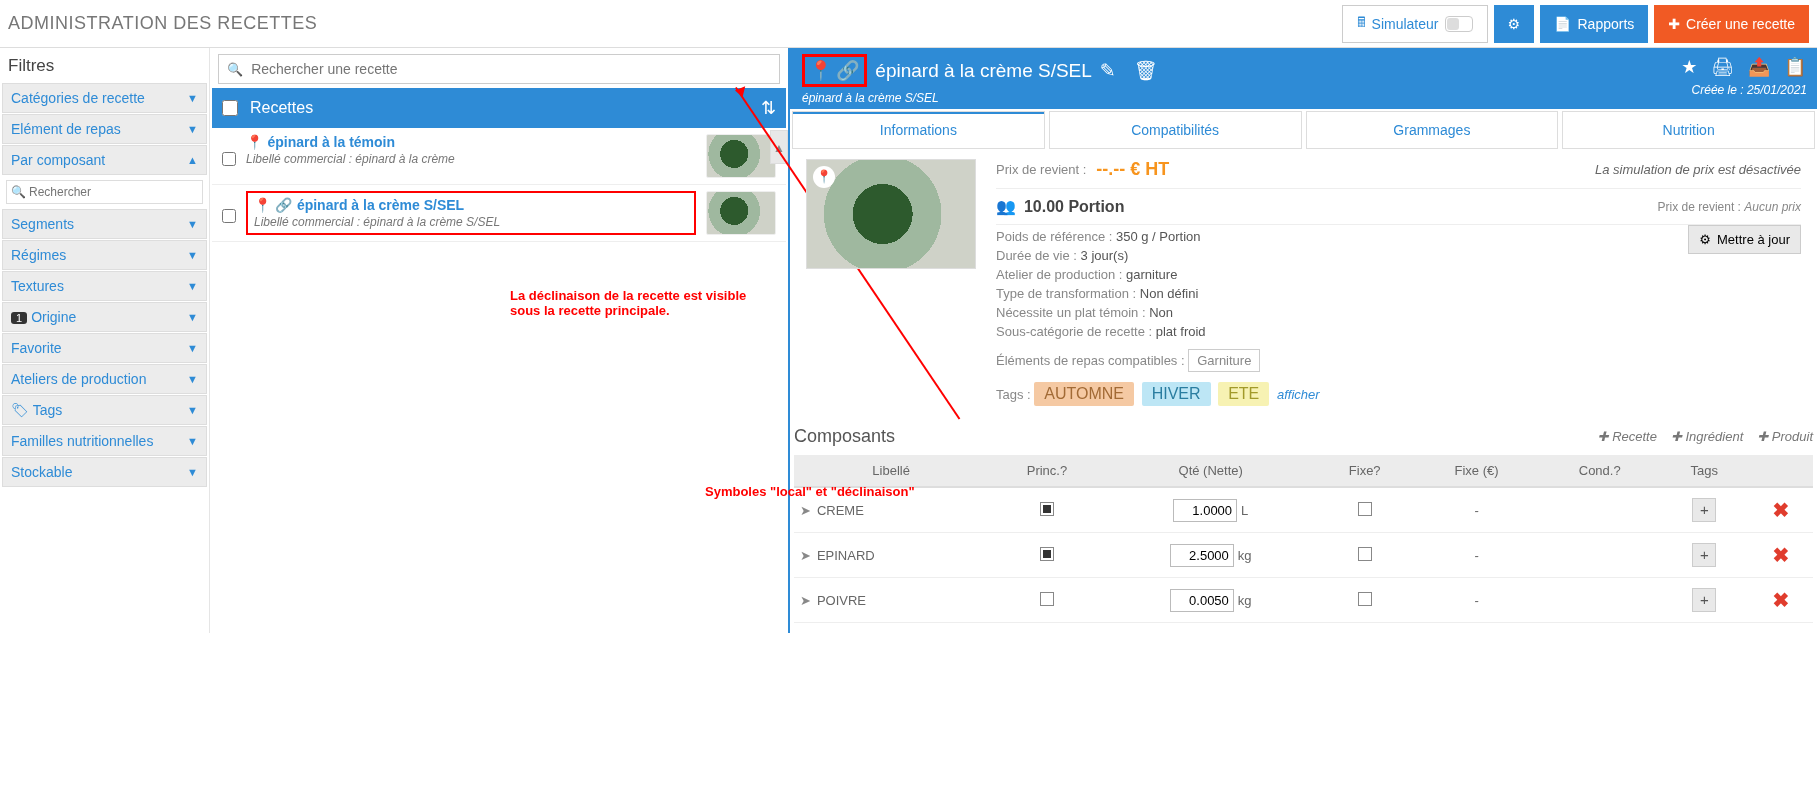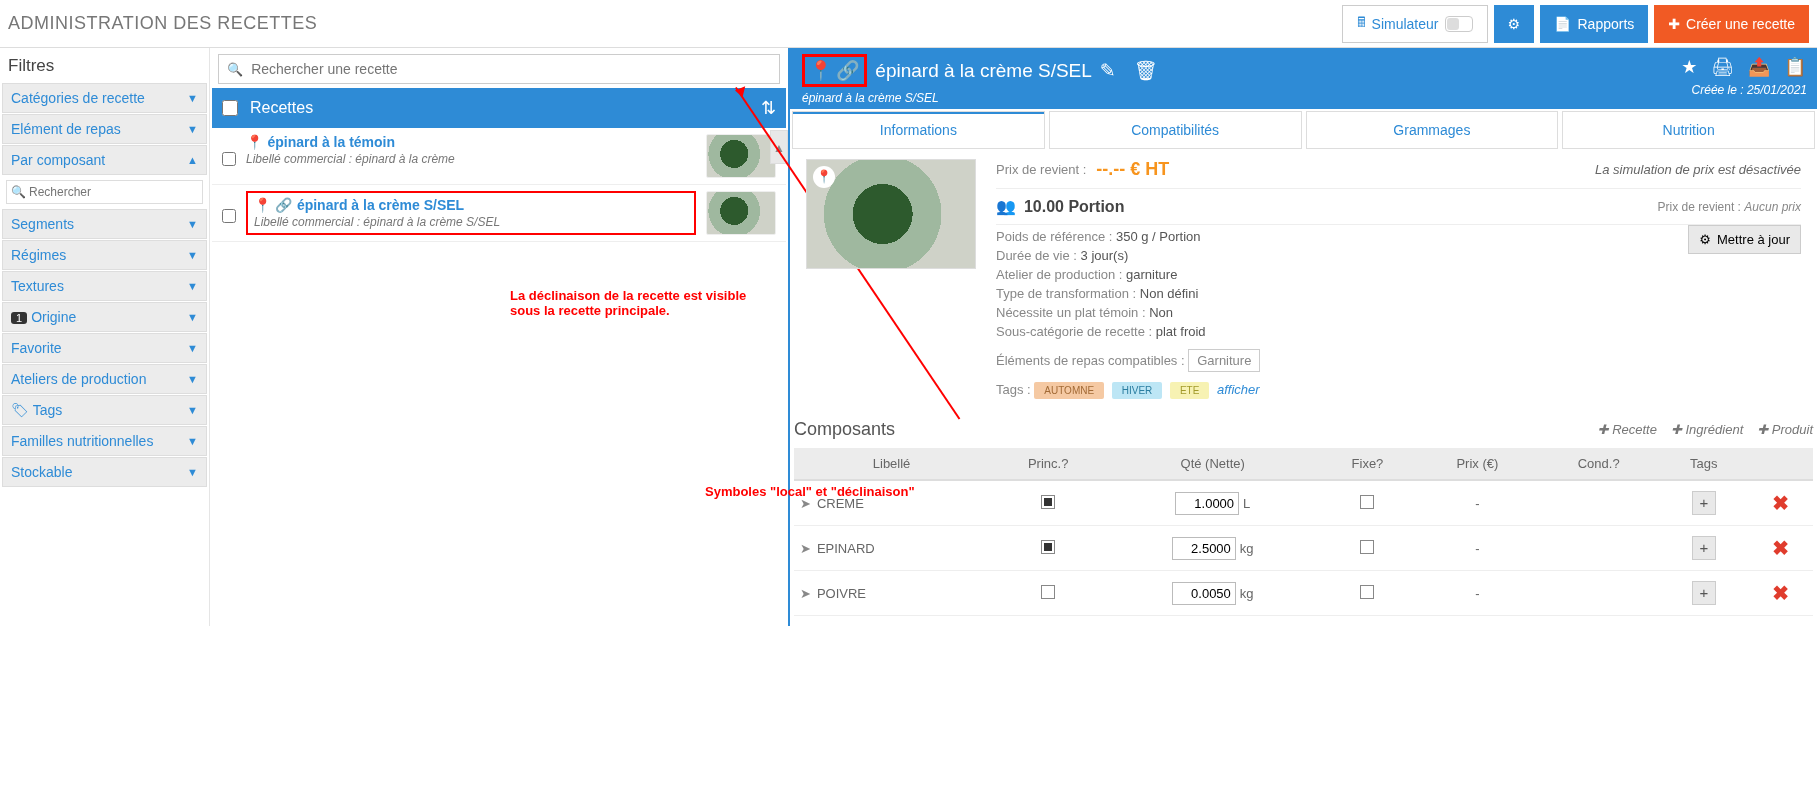--- a/index.html
+++ b/index.html
@@ -74,21 +74,21 @@
 .prix-lab{color:#888;}
 .prix-val{color:#f7941d;font-size:18px;font-weight:bold;}
 .prix-note{margin-left:auto;font-style:italic;color:#666;}
 .portion-box{border-top:1px solid #eee;border-bottom:1px solid #eee;padding:8px 0;display:flex;align-items:center;}
 .portion-box .ppl{font-size:16px;color:#444;}
 .portion-box .right-t{margin-left:auto;color:#888;font-size:12px;}
 .kv{color:#888;font-size:13px;margin:4px 0;}
 .kv b{color:#555;font-weight:normal;}
 .updatebtn{float:right;background:#e9e9e9;border:1px solid #ccc;padding:6px 10px;font-size:13px;cursor:pointer;display:flex;align-items:center;gap:6px;}
 .repas-box{display:inline-block;border:1px solid #ccc;padding:3px 8px;background:#fff;}
-.tagchip{display:inline-block;padding:3px 10px;border-radius:2px;font-size:10px;margin-right:4px;}
+.tagchip{display:inline-block;padding:3px 10px;border-radius:2px;font-size:16px;margin-right:4px;}
 .t-aut{background:#f5c9a3;color:#a26a35;}
 .t-hiv{background:#bde6f5;color:#2a7da0;}
 .t-ete{background:#f7f2b3;color:#a29a2a;}
 .afficher{font-style:italic;color:#2e8bd6;cursor:pointer;}
 
 .comp{padding:10px 4px;}
 .comp-hd{display:flex;align-items:center;margin-bottom:8px;}
 .comp-hd h4{font-size:18px;font-weight:normal;color:#555;}
 .comp-hd .add{margin-left:auto;display:flex;gap:14px;color:#777;font-size:13px;}
 .comp-hd .add span{cursor:pointer;font-style:italic;}
@@ -298,21 +298,21 @@
           <span>✚ <span>Produit</span></span>
         </div>
       </div>
       <table class="tbl">
         <thead>
             <tr>
           <th>Libellé</th>
           <th>Princ.?</th>
           <th>Qté (Nette)</th>
           <th>Fixe?</th>
-          <th>Prix (€)</th>
+          <th>Fixe (€)</th>
           <th>Cond.?</th>
           <th>Tags</th>
           <th></th>
         </tr>
           </thead>
         <tbody id="comp-body">
             <tr>
               <td class="lib"><span class="fish">➤</span>CREME</td>
               <td><span class="chk-sq filled"></span></td>
               <td><input class="qty-in" value="1.0000" style=""><span class="unit">L</span></td>

